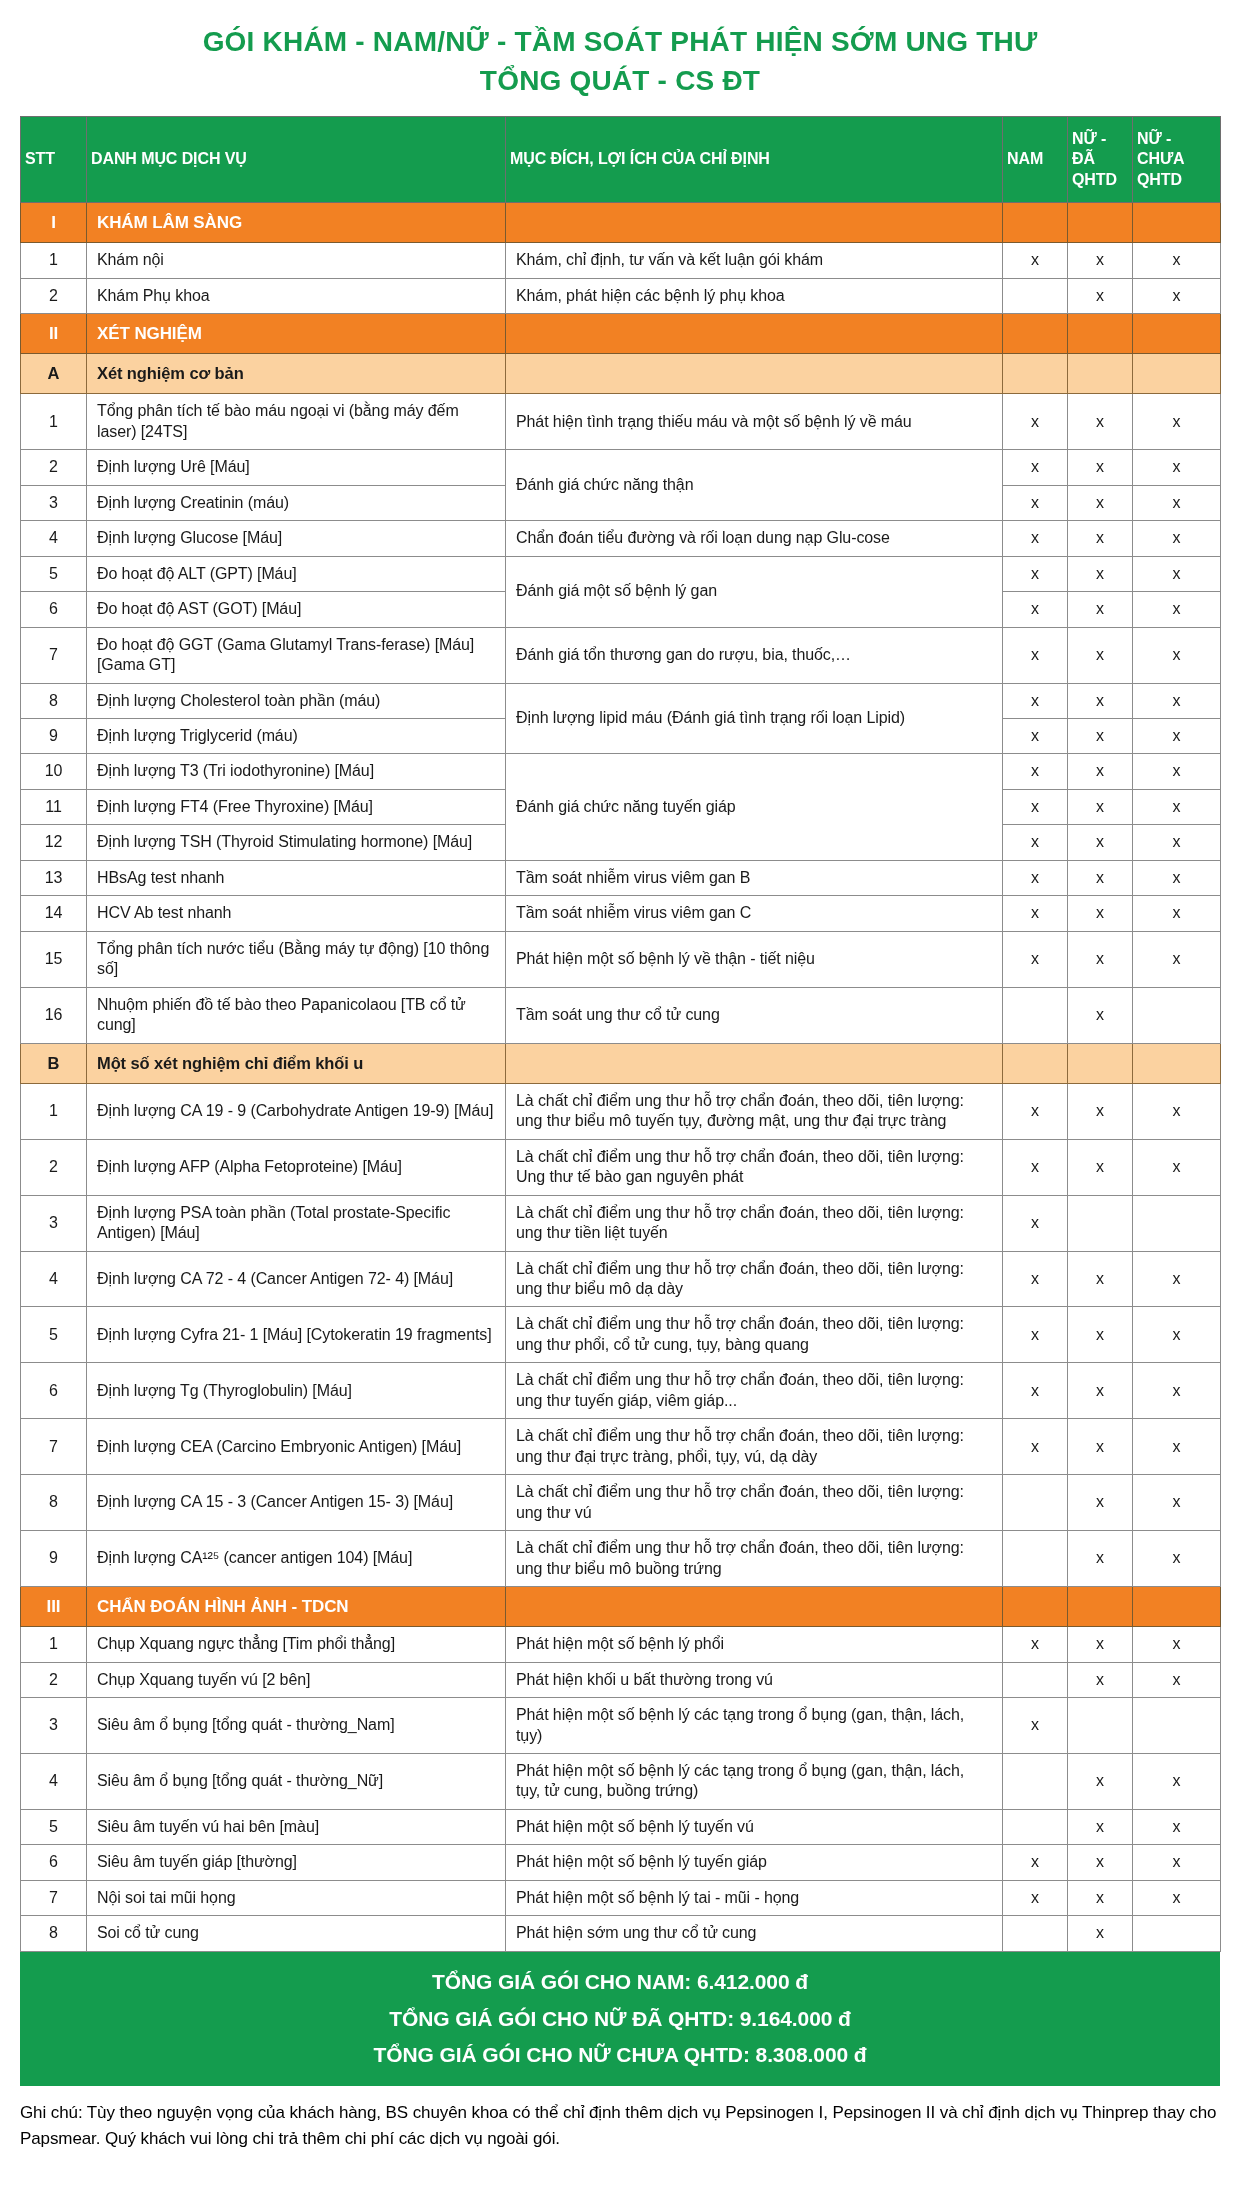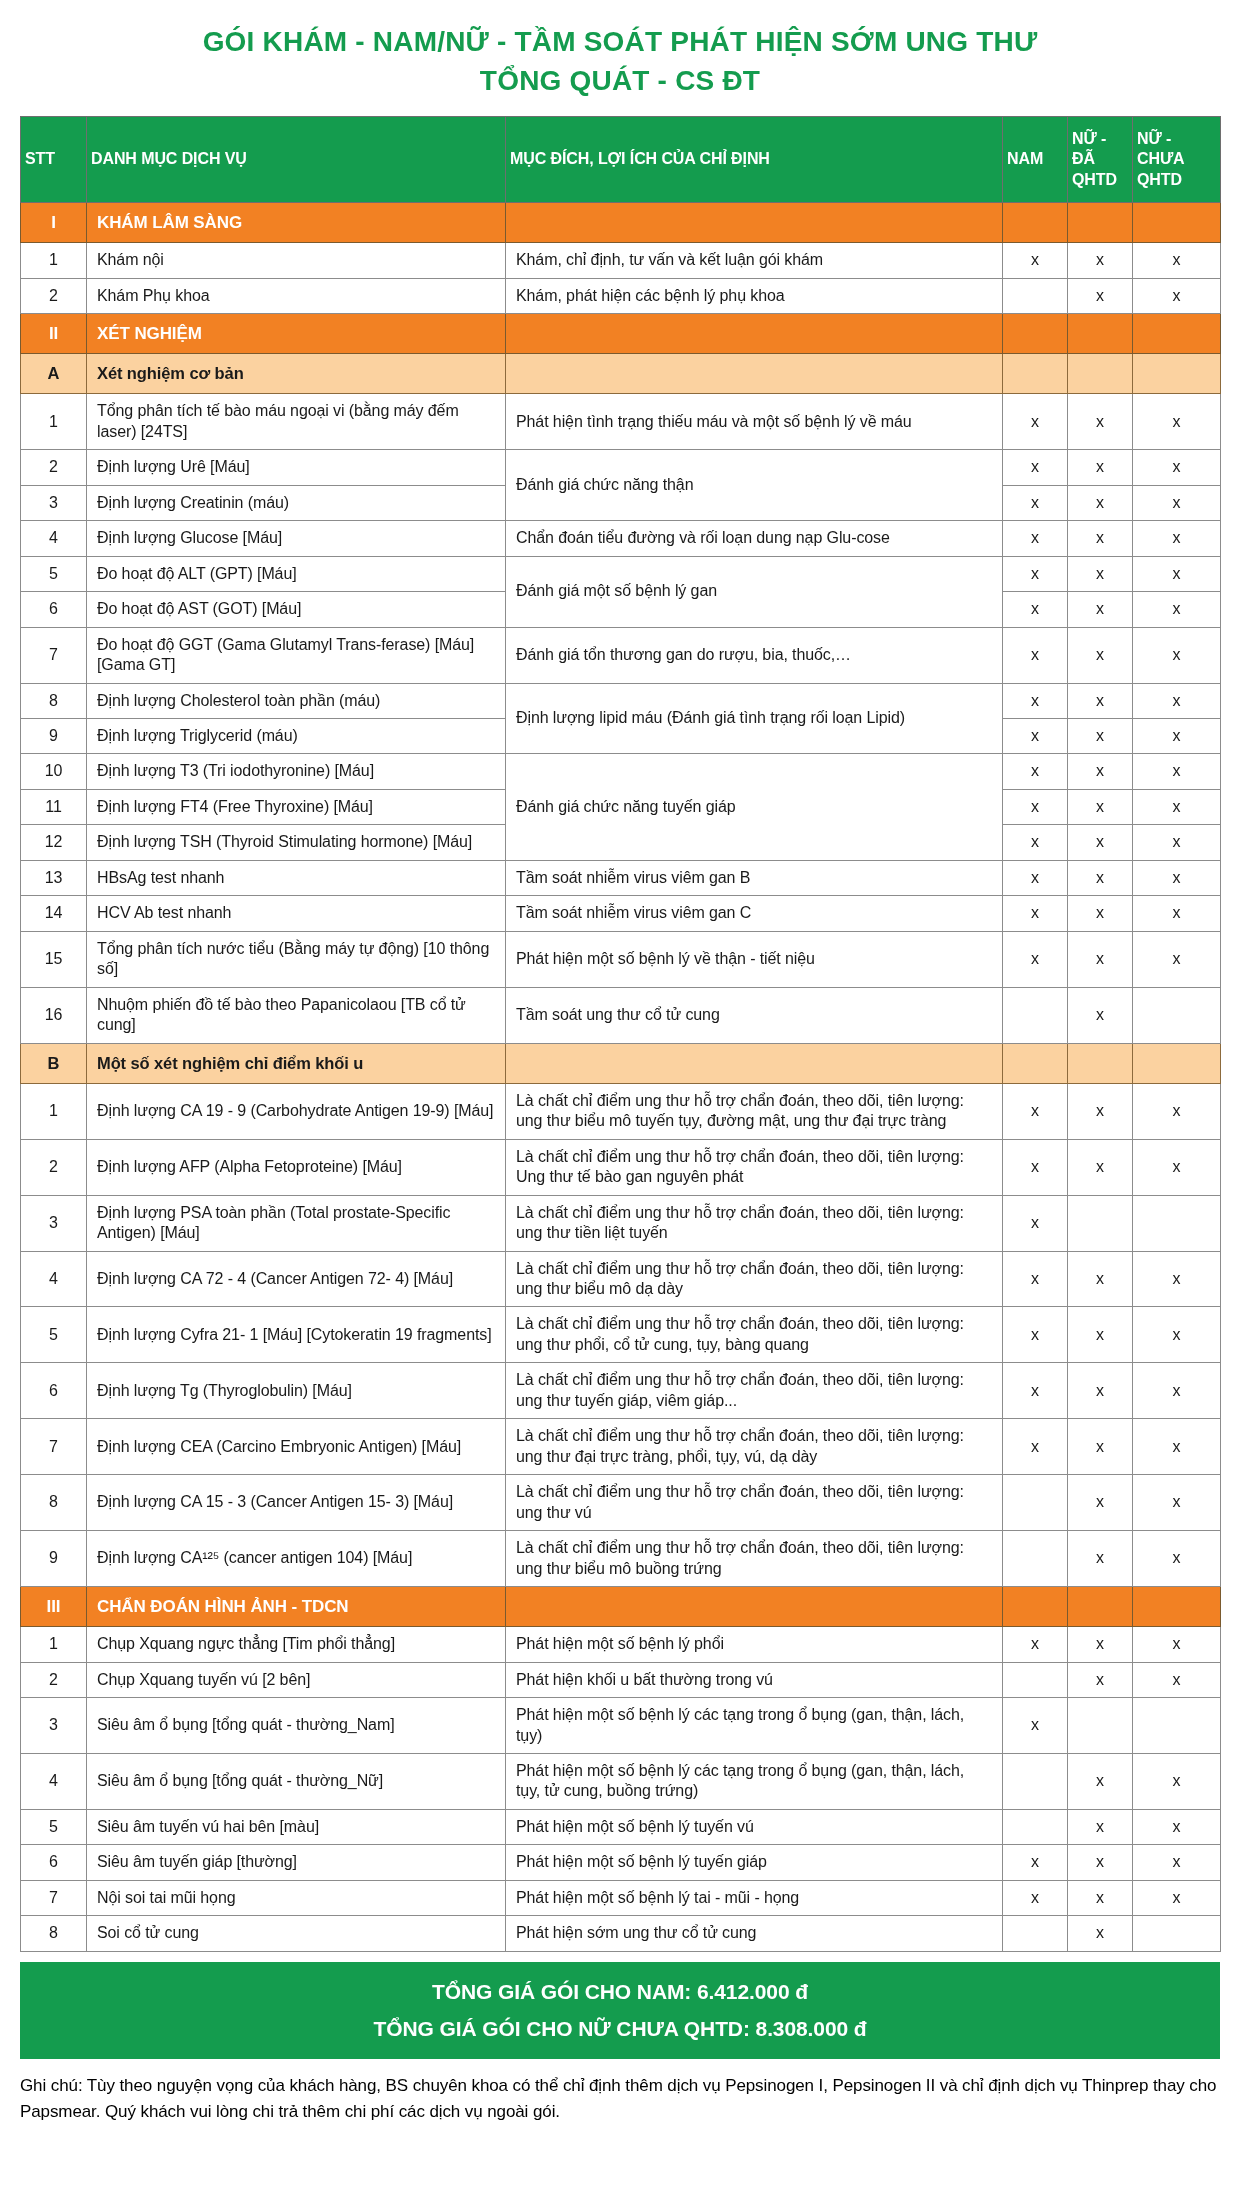--- a/index.html
+++ b/index.html
@@ -70,21 +70,21 @@
   tr.subsection td{
     background:var(--peach);
     color:#1a1a1a;
     font-weight:bold;
     font-size:16.5px;
     height:40px;
     border-color:#8C6A3C;
   }
   .totals-banner{
     width:1200px;
-    margin:10px auto;
+    margin:0 auto;
     background:var(--green);
     color:#fff;
     text-align:center;
     font-weight:bold;
     font-size:21px;
     line-height:1.75;
     padding:12px 10px;
   }
   .note{
     width:1200px;
@@ -438,18 +438,19 @@
           <td class="purpose">Phát hiện sớm ung thư cổ tử cung</td>
           <td class="mark"></td>
           <td class="mark">x</td>
           <td class="mark"></td>
         </tr>
       </tbody>
   </table>
 
   <div class="totals-banner">
     <div>TỔNG GIÁ GÓI CHO NAM:  6.412.000 đ</div>
+    <div>TỔNG GIÁ GÓI CHO NỮ ĐÃ QHTD:  9.164.000 đ</div>
     <div>TỔNG GIÁ GÓI CHO NỮ CHƯA QHTD: 8.308.000 đ</div>
   </div>
 
   <p class="note"><b>Ghi chú:</b><span> Tùy theo nguyện vọng của khách hàng, BS chuyên khoa có thể chỉ định thêm dịch vụ Pepsinogen I, Pepsinogen II và chỉ định dịch vụ Thinprep thay cho Papsmear. Quý khách vui lòng chi trả thêm chi phí các dịch vụ ngoài gói.</span></p>
 
 </div>
 
 </body></html>

